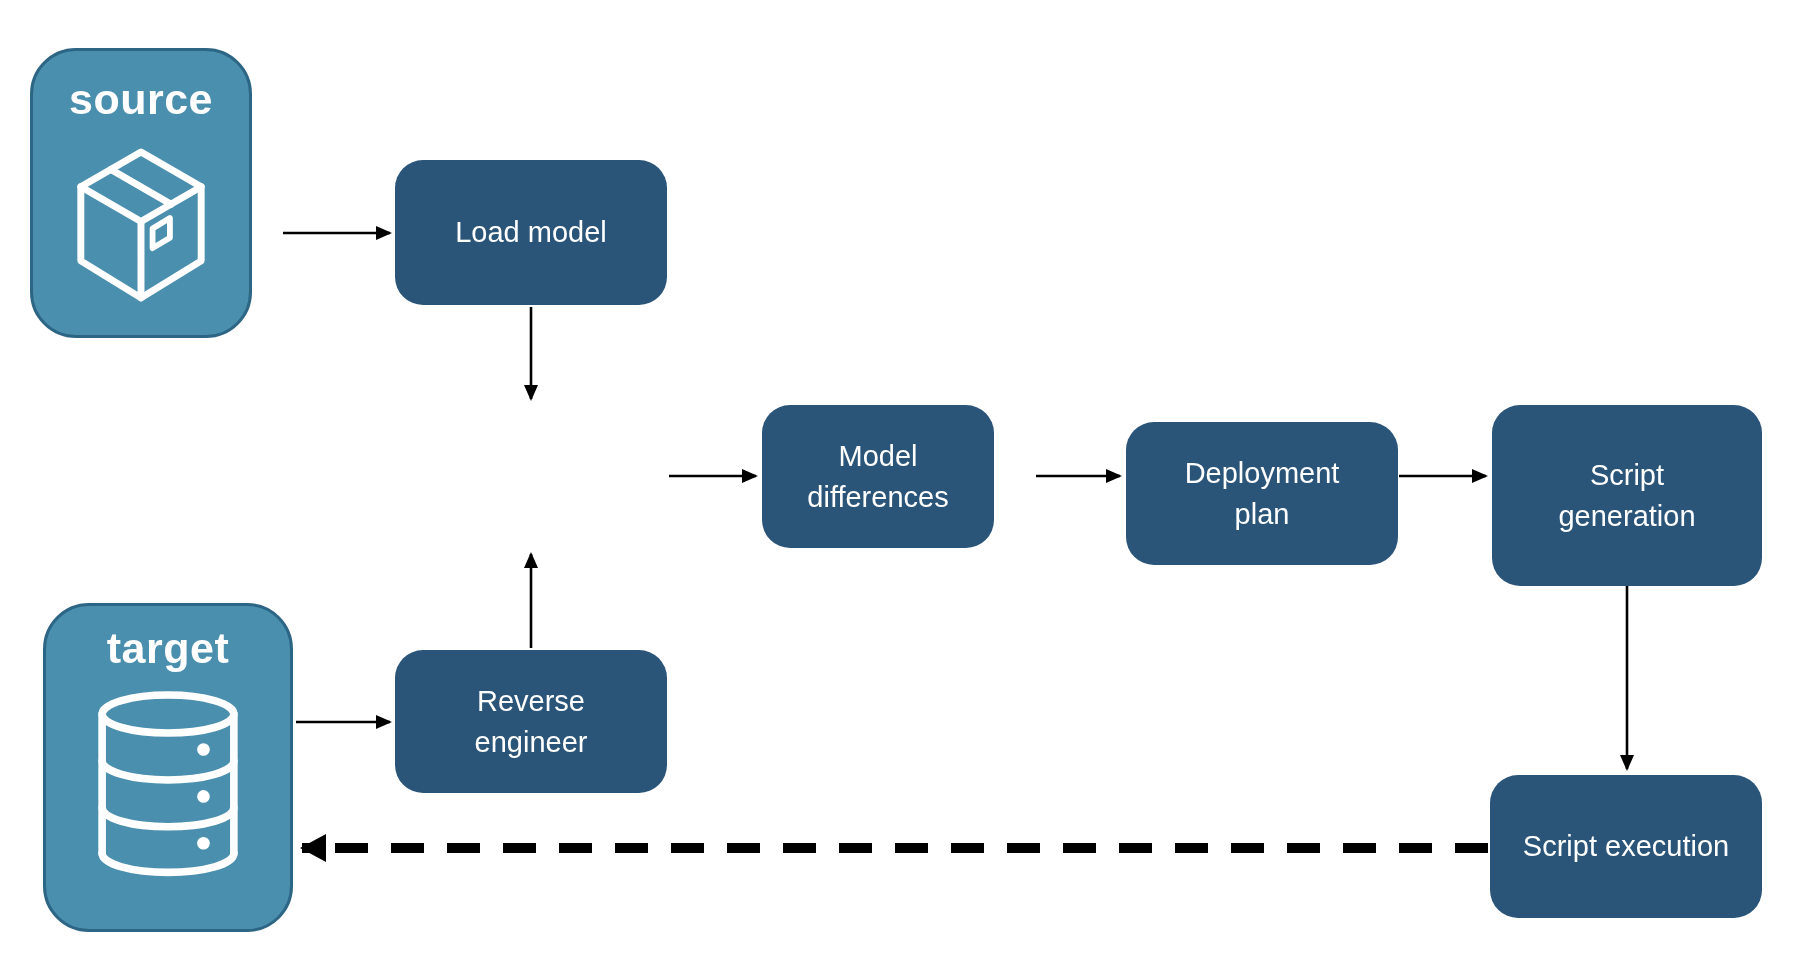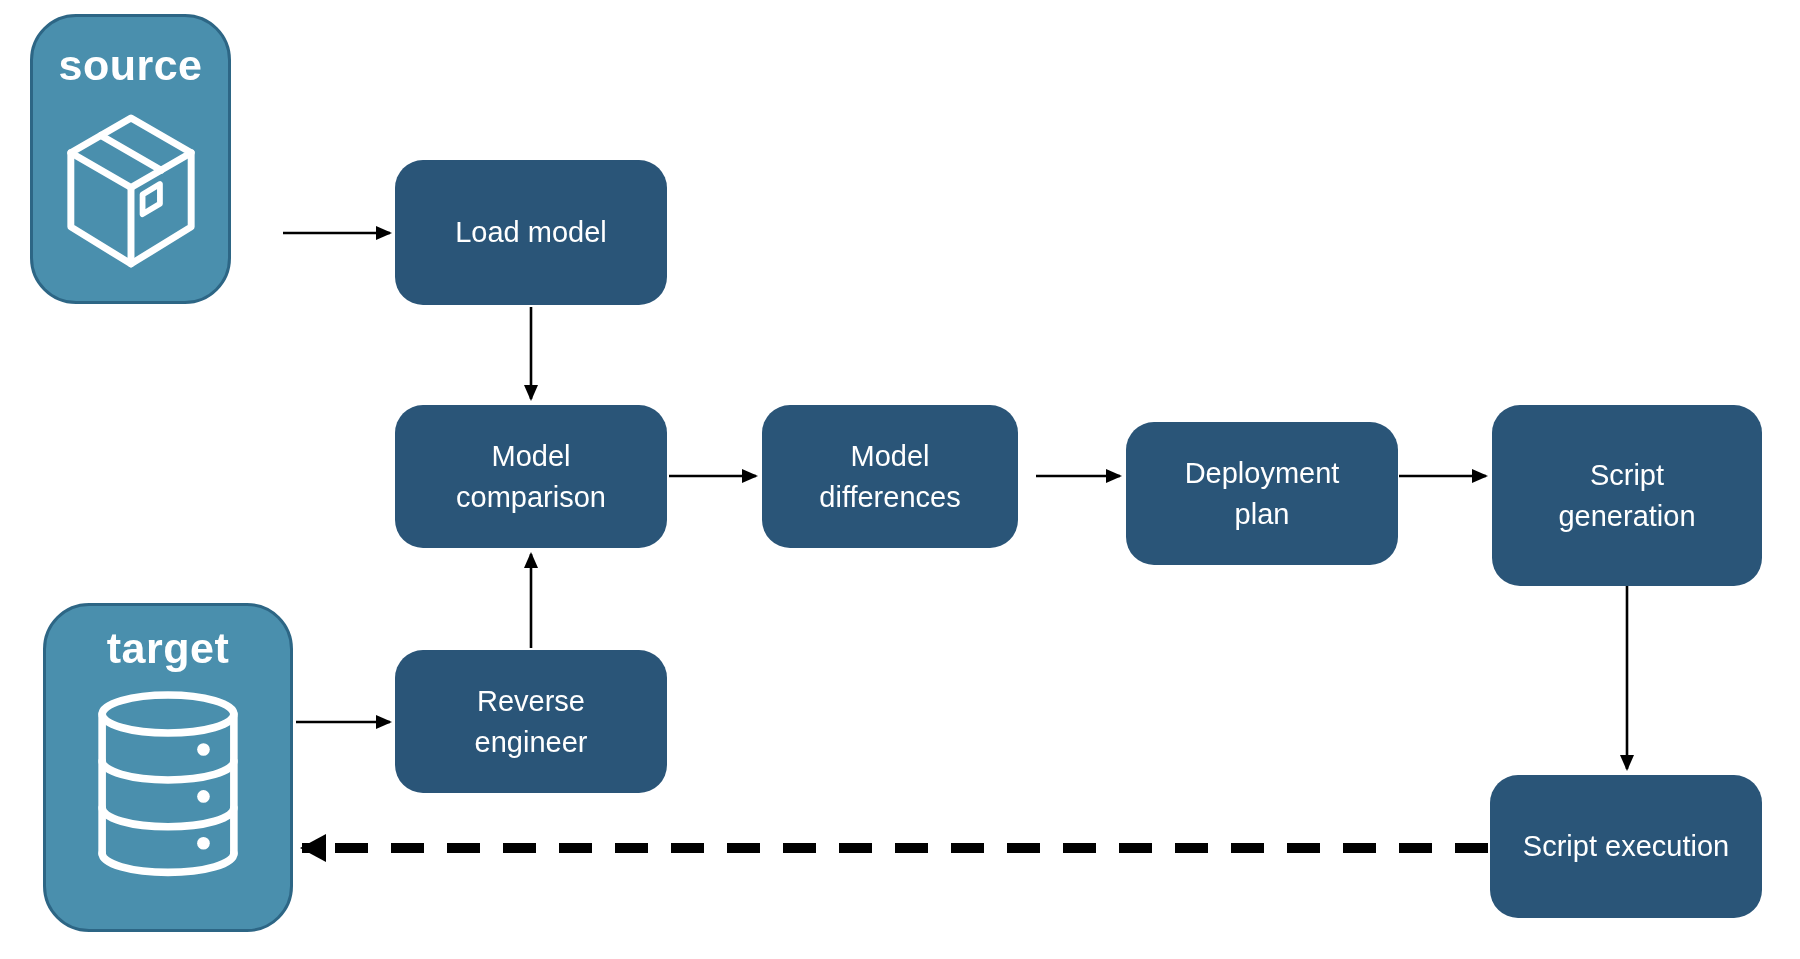--- a/index.html
+++ b/index.html
@@ -54,21 +54,21 @@
     <path d="M531,307 L531,399" stroke="currentColor" stroke-width="2.6" marker-end="url(#head)"></path>
     <path d="M296,722 L390,722" stroke="currentColor" stroke-width="2.6" marker-end="url(#head)"></path>
     <path d="M531,648 L531,554" stroke="currentColor" stroke-width="2.6" marker-end="url(#head)"></path>
     <path d="M669,476 L756,476" stroke="currentColor" stroke-width="2.6" marker-end="url(#head)"></path>
     <path d="M1036,476 L1120,476" stroke="currentColor" stroke-width="2.6" marker-end="url(#head)"></path>
     <path d="M1399,476 L1486,476" stroke="currentColor" stroke-width="2.6" marker-end="url(#head)"></path>
     <path d="M1627,550 L1627,769" stroke="currentColor" stroke-width="2.6" marker-end="url(#head)"></path>
     <path d="M1488,848 L302,848" stroke="currentColor" stroke-width="10" stroke-dasharray="33 23" marker-end="url(#headBig)"></path>
   </svg>
 
-  <div class="endpoint endpoint-source" style="left:30px;top:14px;width:201px;height:290px;align-items:center;">
+  <div class="endpoint endpoint-source" style="left:30px;top:48px;width:222px;height:290px;align-items:center;">
     <div class="ep-label">source</div>
     <svg class="ep-icon" width="168" height="162" viewBox="0 0 120 140">
       <g class="ico">
         <path d="M60,7 L112,37 L60,67 L8,37 Z"></path>
         <path d="M8,37 L8,101 L60,133 L60,67"></path>
         <path d="M112,37 L112,101 L60,133"></path>
         <path d="M34,22 L86,52"></path>
         <path d="M70,73 L85,64 L85,81 L70,90 Z" stroke-width="5"></path>
       </g>
     </svg>
@@ -88,25 +88,22 @@
         <circle cx="88" cy="84" r="5" fill="#ffffff" stroke="none"></circle>
         <circle cx="88" cy="121" r="5" fill="#ffffff" stroke="none"></circle>
       </g>
     </svg>
   </div>
 
   <div class="node" style="left:395px;top:160px;width:272px;height:145px;justify-content:center;">
     <span class="lbl">Load model</span>
   </div>
 
-  <div class="node" style="left:395px;top:405px;width:272px;height:143px;">
-    <span class="lbl">Model comparison</span>
-  </div>
 
-  <div class="node" style="left:762px;top:405px;width:256px;height:143px;">
+  <div class="node" style="left:762px;top:405px;width:232px;height:143px;">
     <span class="lbl">Model differences</span>
   </div>
 
   <div class="node" style="left:1126px;top:422px;width:272px;height:143px;">
     <span class="lbl">Deployment plan</span>
   </div>
 
   <div class="node" style="left:1492px;top:405px;width:270px;height:181px;">
     <span class="lbl">Script generation</span>
   </div>

